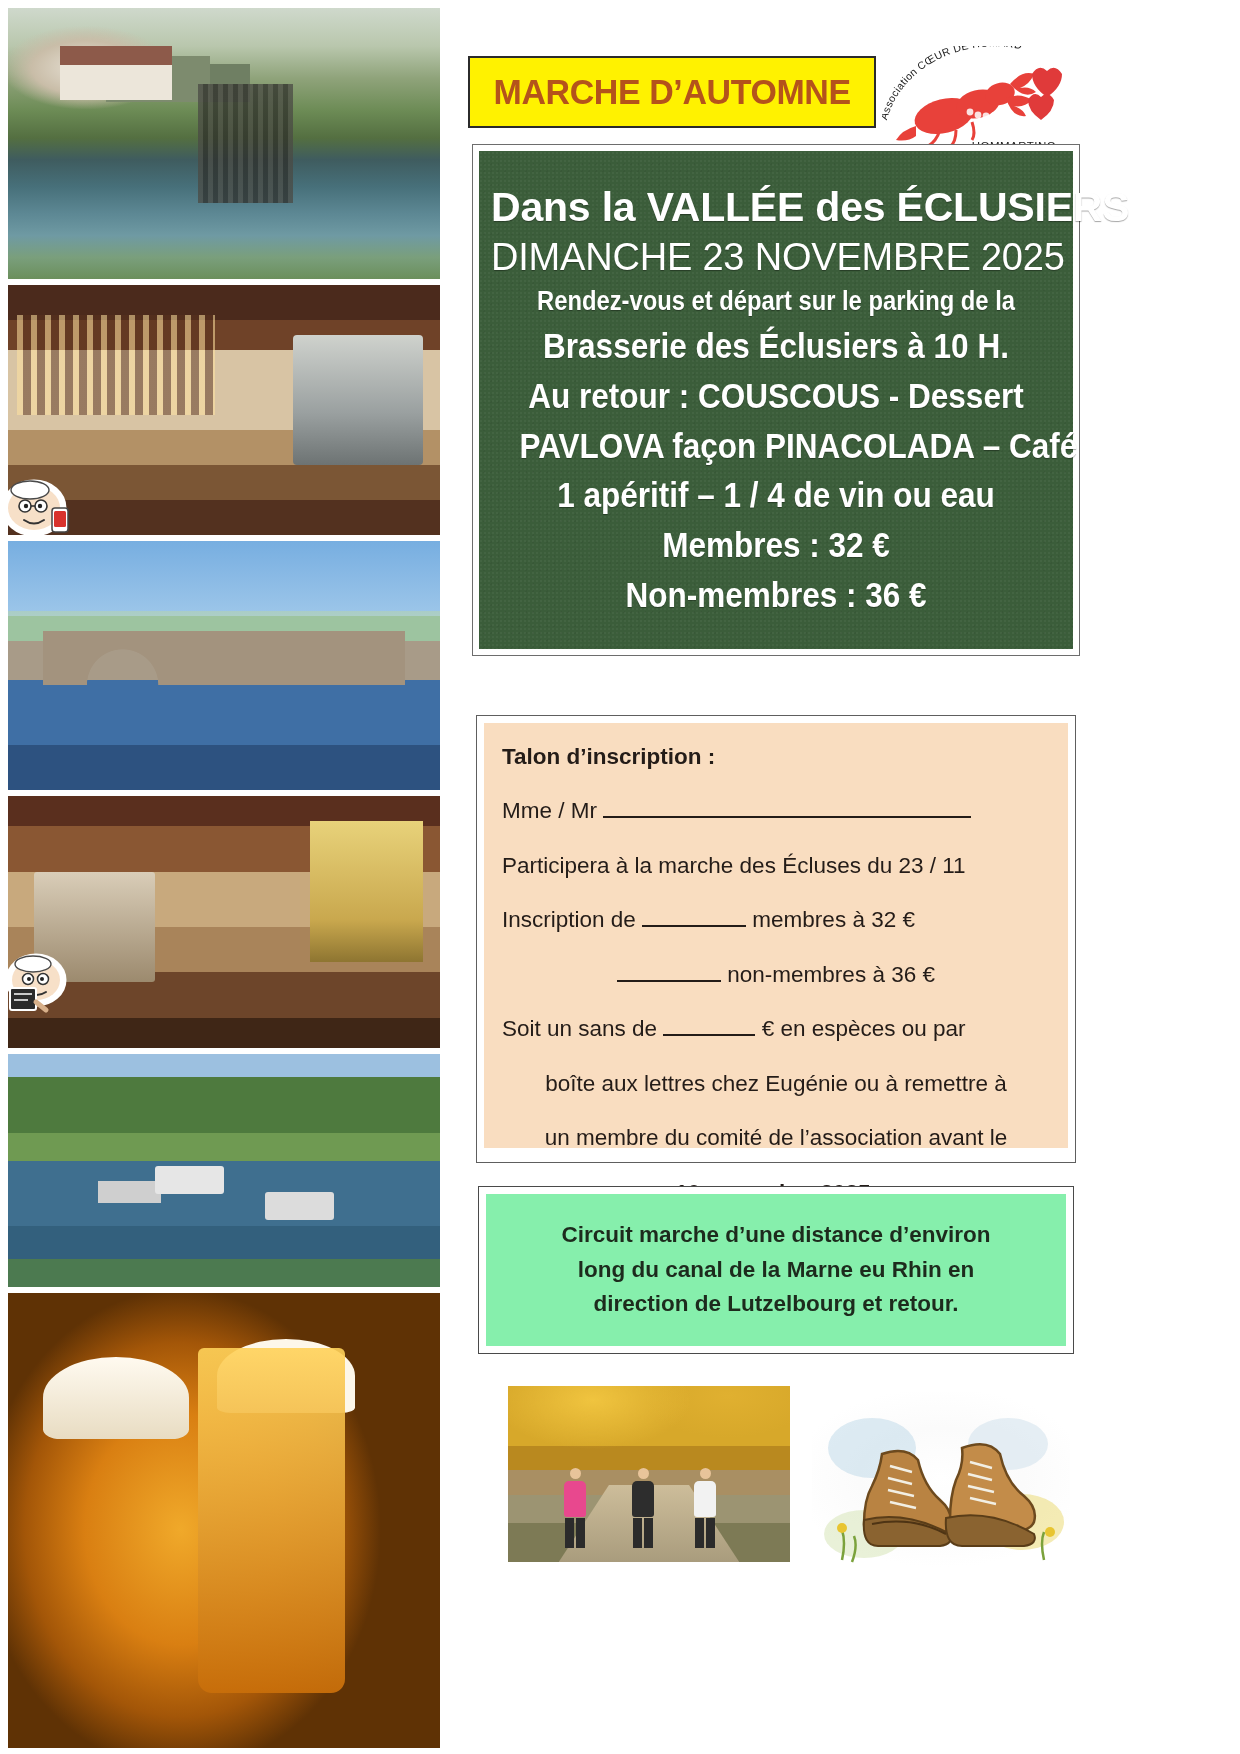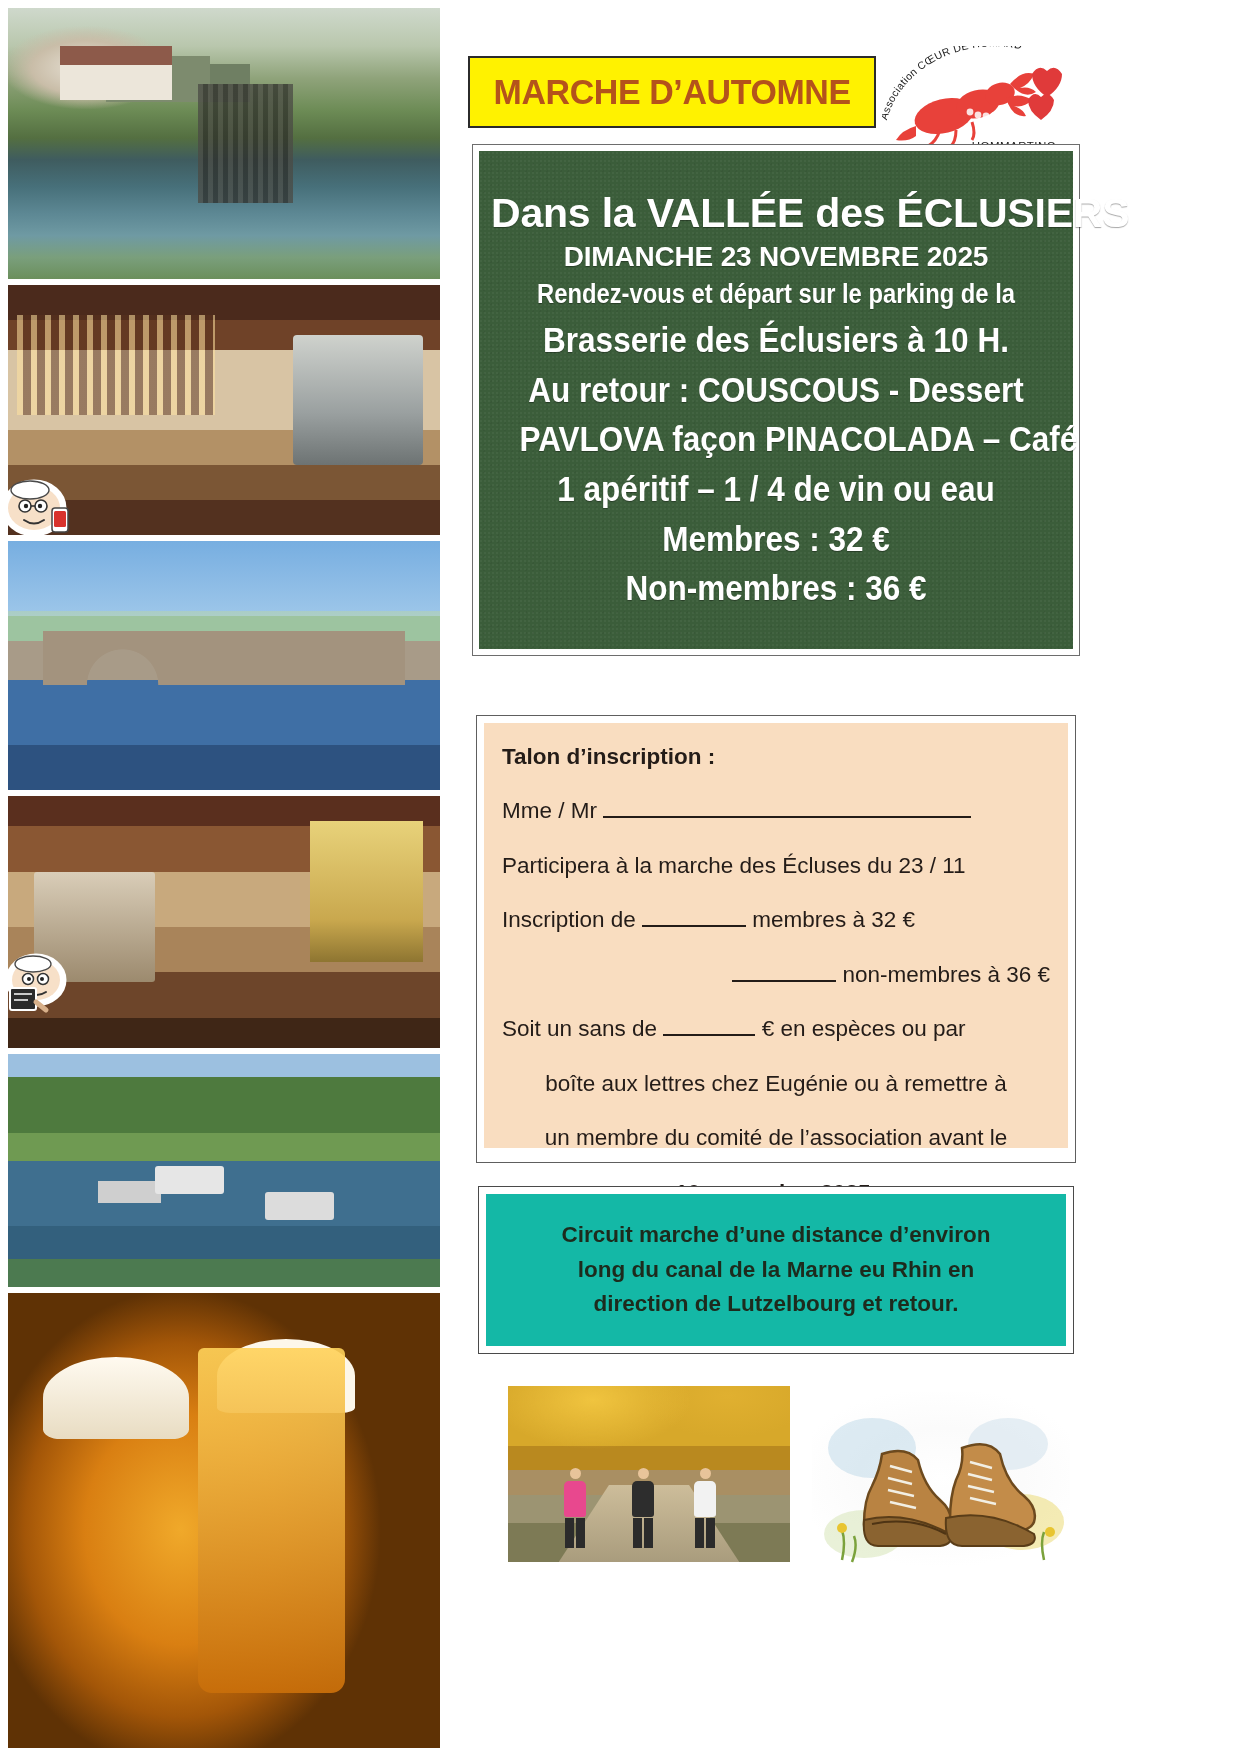--- a/index.html
+++ b/index.html
@@ -194,21 +194,21 @@
     padding: 10px 12px;
   }
   .green-box .line {
     color: #ffffff;
     text-align: center;
     width: 100%;
     white-space: nowrap;
     text-shadow: 0 1px 1px rgba(0,0,0,.35);
   }
   .gb-a { font-size: 41px; font-weight: 700; letter-spacing: -0.2px; line-height: 1.27; }
-  .gb-b { font-size: 28px; font-weight: 700; letter-spacing: -0.2px; line-height: 1.27; }
+  .gb-b { font-size: 38px; font-weight: 400; letter-spacing: -0.2px; line-height: 1.27; }
   .gb-c { font-size: 27px; font-weight: 700; transform: scaleX(0.88); line-height: 1.5; }
   .gb-d { font-size: 35px; font-weight: 700; transform: scaleX(0.9); line-height: 1.42; }
   .gb-e { font-size: 35px; font-weight: 700; transform: scaleX(0.9); line-height: 1.42; }
 
   
   .coupon-outer {
     position: absolute; left: 24px; top: 715px;
     width: 600px; height: 448px;
     background: #ffffff;
     border: 1px solid #5e5e5e;
@@ -222,41 +222,41 @@
     gap: 18px;
   }
   .coupon .row {
     color: #241c18;
     font-size: 22.5px;
     line-height: 1.62;
     white-space: nowrap;
   }
   .coupon .row.bold { font-weight: 700; }
   .coupon .row.center { text-align: center; white-space: normal; }
-  .coupon .row.right { text-align: right; }
+  .coupon .row.right { text-align: center; }
   .blank {
     display: inline-block;
     border-bottom: 2px solid #241c18;
     vertical-align: baseline;
   }
   .blank.w-name { width: 368px; }
   .blank.w-num  { width: 104px; }
   .blank.w-tot  { width: 92px; }
 
   
   .circuit-outer {
     position: absolute; left: 26px; top: 1186px;
     width: 596px; height: 168px;
     background: #ffffff;
     border: 1px solid #4a4a4a;
     padding: 7px;
   }
   .circuit {
     width: 100%; height: 100%;
-    background: #14b8a6;
+    background: #86efac;
     display: flex; flex-direction: column;
     align-items: center; justify-content: center;
     padding: 6px 10px;
   }
   .circuit .line {
     font-size: 22.5px; font-weight: 700;
     color: #1d2b1d;
     line-height: 1.55;
     text-align: center;
     white-space: nowrap;

